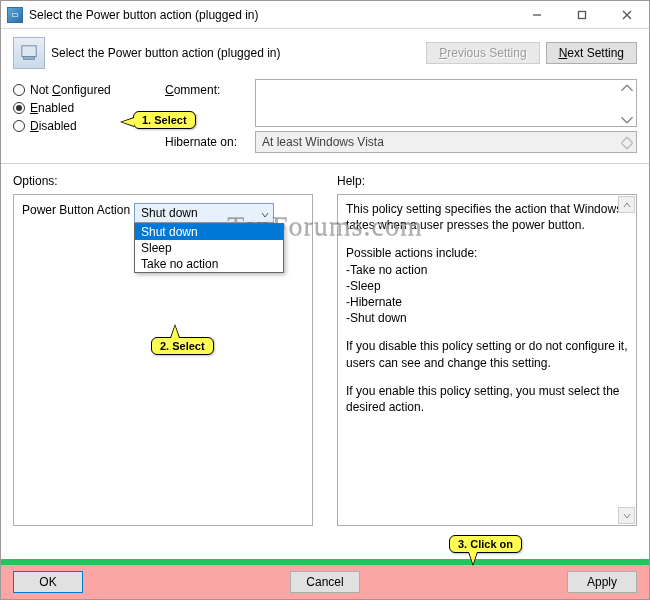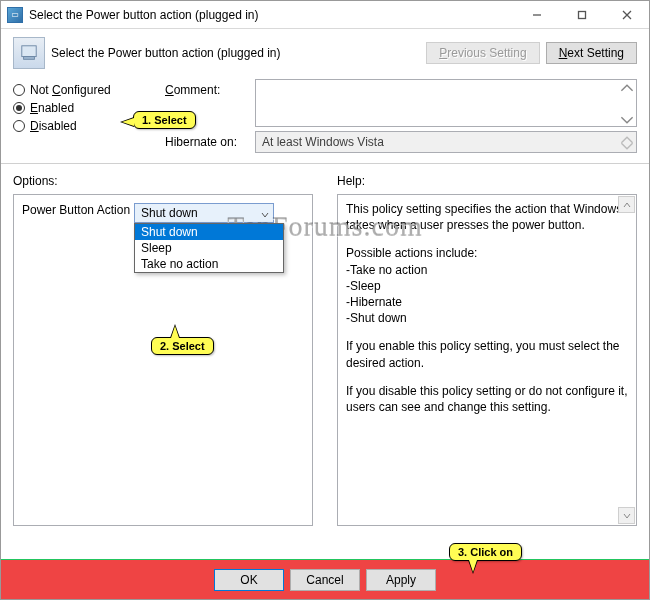--- a/index.html
+++ b/index.html
@@ -118,43 +118,43 @@
   .box.help p{margin:0 0 12px 0;}
   .box.help .hscroll{
     position:absolute;right:1px;top:1px;bottom:1px;width:17px;display:flex;flex-direction:column;
   }
   .box.help .hscroll .sbtn{height:17px;background:#f0f0f0;border:1px solid #cfcfcf;display:flex;align-items:center;justify-content:center;}
   .box.help .hscroll .strack{flex:1;background:transparent;}
 
   
   .buttonbar{
     position:absolute;bottom:0;left:0;right:0;height:40px;
-    border-top:1px solid #22c55e;display:flex;align-items:center;justify-content:center;
-    gap:6px;padding:0 12px;background:#ef4444;
+    border-top:6px solid #22c55e;display:flex;align-items:center;justify-content:space-between;
+    gap:6px;padding:0 12px;background:#fca5a5;
   }
   .buttonbar .btn{min-width:70px;padding:3px 10px;}
   .buttonbar .btn.ok{border-color:#0078d7;}
 
   
   .callout{
     position:absolute;background:#fffd54;border:1px solid #000;
     border-radius:6px;padding:2px 8px;font-family:Tahoma,sans-serif;font-size:11px;font-weight:bold;
     z-index:20;white-space:nowrap;
     box-shadow:1px 1px 2px rgba(0,0,0,.25);
   }
   .callout .tail{
     position:absolute;width:0;height:0;border-style:solid;
   }
   .c1{top:110px;left:132px;}
   .c1 .tail{left:-14px;top:5px;border-width:5px 14px 5px 0;border-color:transparent #000 transparent transparent;}
   .c1 .tail::after{content:"";position:absolute;left:2px;top:-4px;border-style:solid;border-width:4px 12px 4px 0;border-color:transparent #fffd54 transparent transparent;}
   .c2{top:336px;left:150px;}
   .c2 .tail{left:18px;top:-14px;border-width:0 5px 14px 5px;border-color:transparent transparent #000 transparent;}
   .c2 .tail::after{content:"";position:absolute;left:-4px;top:2px;border-style:solid;border-width:0 4px 12px 4px;border-color:transparent transparent #fffd54 transparent;}
-  .c3{bottom:38px;left:448px;}
+  .c3{bottom:46px;left:448px;}
   .c3 .tail{left:18px;bottom:-14px;border-width:14px 5px 0 5px;border-color:#000 transparent transparent transparent;}
   .c3 .tail::after{content:"";position:absolute;left:-4px;bottom:2px;border-style:solid;border-width:12px 4px 0 4px;border-color:#fffd54 transparent transparent transparent;}
 
   
   .wm{
     position:absolute;top:210px;left:0;right:0;text-align:center;
     font-family:Georgia, 'Times New Roman', serif;letter-spacing:1px;
     font-size:28px;color:rgba(120,120,120,.5);
     text-shadow:0 1px 0 rgba(255,255,255,.6),0 -1px 0 rgba(0,0,0,.25);
     pointer-events:none;z-index:2;
@@ -266,22 +266,22 @@
   </div>
   <div class="lower-col">
     <div class="col-label">Help:</div>
     <div class="box help">
       <p>This policy setting specifies the action that Windows takes when a user presses the power button.</p>
       <p style="margin-bottom:0">Possible actions include:</p>
       <div>-Take no action</div>
       <div>-Sleep</div>
       <div>-Hibernate</div>
       <div style="margin-bottom:12px">-Shut down</div>
+      <p>If you disable this policy setting or do not configure it, users can see and change this setting.</p>
       <p>If you enable this policy setting, you must select the desired action.</p>
-      <p>If you disable this policy setting or do not configure it, users can see and change this setting.</p>
       <div class="hscroll">
         <div class="sbtn">
             <svg width="8" height="8" viewBox="0 0 8 8">
               <path d="M1 6 L4 2 L7 6" fill="none" stroke="#888"></path>
             </svg>
           </div>
         <div class="strack"></div>
         <div class="sbtn">
             <svg width="8" height="8" viewBox="0 0 8 8">
               <path d="M1 2 L4 6 L7 2" fill="none" stroke="#888"></path>

